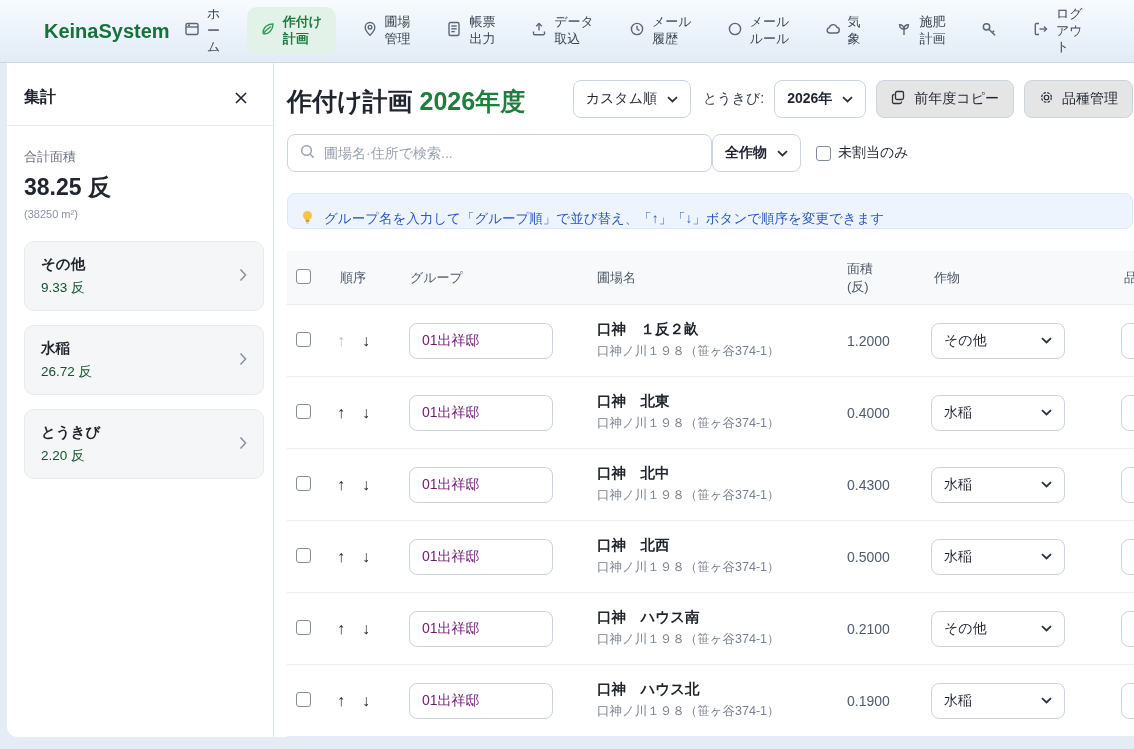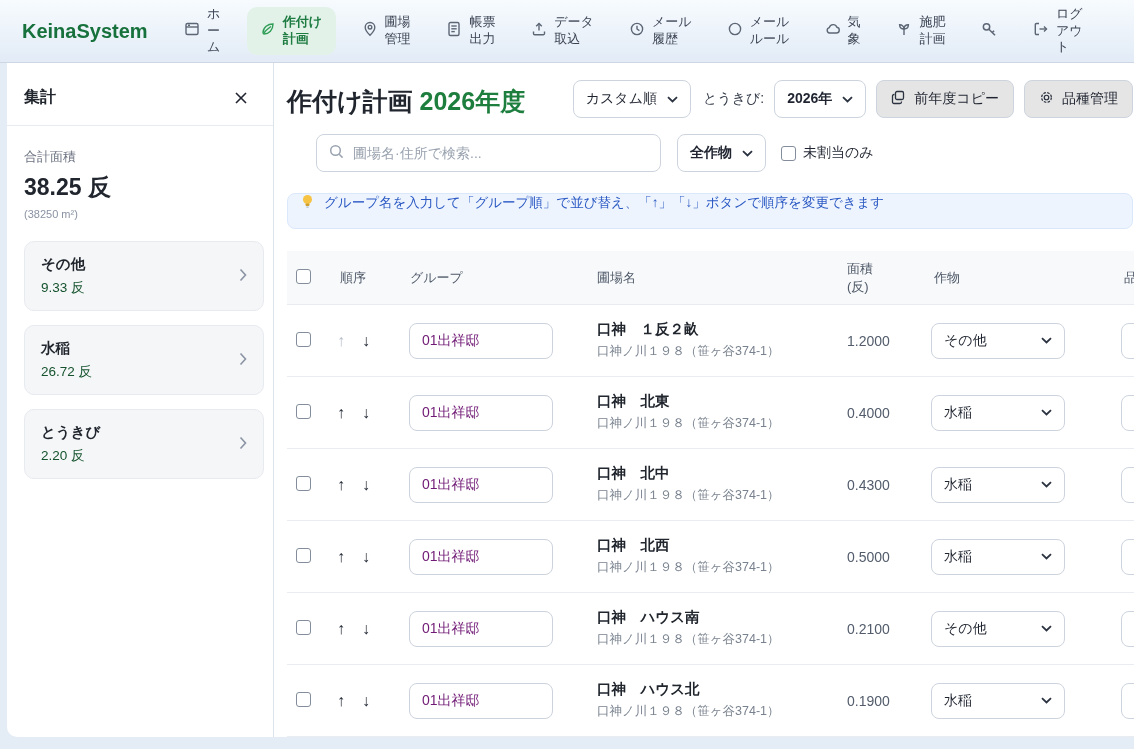--- a/index.html
+++ b/index.html
@@ -7,21 +7,21 @@
   body {
     font-family:"Liberation Sans","DejaVu Sans",sans-serif;
     background:#e4edf6; color:#21262e; font-size:14px;
   }
   
   .topnav {
     height:63px; display:flex; align-items:center;
     background:linear-gradient(180deg,#f7fbfe 0%,#e2ebf6 100%);
     border-bottom:1px solid #ccd7e3;
   }
-  .logo { font-size:20px; font-weight:700; color:#17713c; padding-left:22px; width:175px; flex:none; }
+  .logo { font-size:20px; font-weight:700; color:#17713c; padding-left:44px; width:175px; flex:none; }
   .nav-items { flex:1; display:flex; align-items:center; justify-content:space-between; padding-right:42px; }
   .nav-item { display:flex; align-items:center; gap:7px; color:#3c4454; cursor:pointer; padding:5px 9px; border-radius:10px; }
   .nav-item svg { flex:none; stroke:#5d6675; }
   .nav-label { font-size:13px; line-height:1.3; word-break:break-all; }
   .w1{width:14px} .w2{width:27px} .w3{width:40px}
   .nav-item.active { background:#e2f2e8; color:#1e7b42; font-weight:600; padding:7px 13px; }
   .nav-item.active svg { stroke:#2f9e57; }
   
   .content {
     display:flex; height:674px; margin-left:7px; background:#ffffff;
@@ -57,30 +57,30 @@
   }
   .year-label { font-size:14px; color:#343c49; margin-left:2px; }
   .bold { font-weight:700; }
   .btn {
     display:flex; align-items:center; gap:8px; background:#e5e5e5;
     border:1px solid #cdd4de; border-radius:8px; height:38px; padding:0 14px;
     font-size:14px; color:#1f2430; cursor:pointer; font-family:inherit;
   }
   .filter-row { display:flex; align-items:center; margin-top:16px; width:846px; }
   .search-box {
-    display:flex; align-items:center; gap:9px; width:345px; height:38px;
-    border:1px solid #cdd4de; border-radius:8px; padding:0 12px; background:#fff;margin-left:29px;
+    display:flex; align-items:center; gap:9px; width:425px; height:38px;
+    border:1px solid #cdd4de; border-radius:8px; padding:0 12px; background:#fff;
   }
   .search-box input { border:none; outline:none; flex:1; font-size:14px; font-family:inherit; color:#1f2430; background:transparent; }
   .search-box input::placeholder { color:#9aa3b0; }
-  .sel-crop-filter { margin-left:16px; font-weight:600; }
+  .sel-crop-filter { margin-left:0; font-weight:600; }
   .chk-wrap { display:flex; align-items:center; gap:7px; margin-left:15px; font-size:14px; color:#1f2430; }
   .checkbox { width:15px; height:15px; border:1.5px solid #848d9c; border-radius:3px; background:#fff; display:inline-block; flex:none; cursor:pointer; }
   .banner {
-    display:flex; align-items:flex-start; gap:10px; width:846px; height:36px; margin-top:21px;
+    display:flex; align-items:flex-end; gap:10px; width:846px; height:36px; margin-top:21px;
     background:#edf4fe; border:1px solid #dbe7fb; border-radius:8px; padding:0 13px;
     color:#2b59c3; font-size:13.5px;
   }
   
   .table { margin-top:22px; width:997px; }
   .tgrid { display:grid; grid-template-columns:34px 70px 187px 250px 87px 190px 170px; align-items:center; padding-left:9px; }
   .thead { background:#f7f9fb; height:54px; color:#4f5967; font-size:13px; border-bottom:1px solid #e8ecf1; }
   .th-area { white-space:pre-line; line-height:1.35; }
   .th-pad { padding-left:10px; }
   .trow { height:72px; border-bottom:1px solid #e9edf2; background:#fff; }

